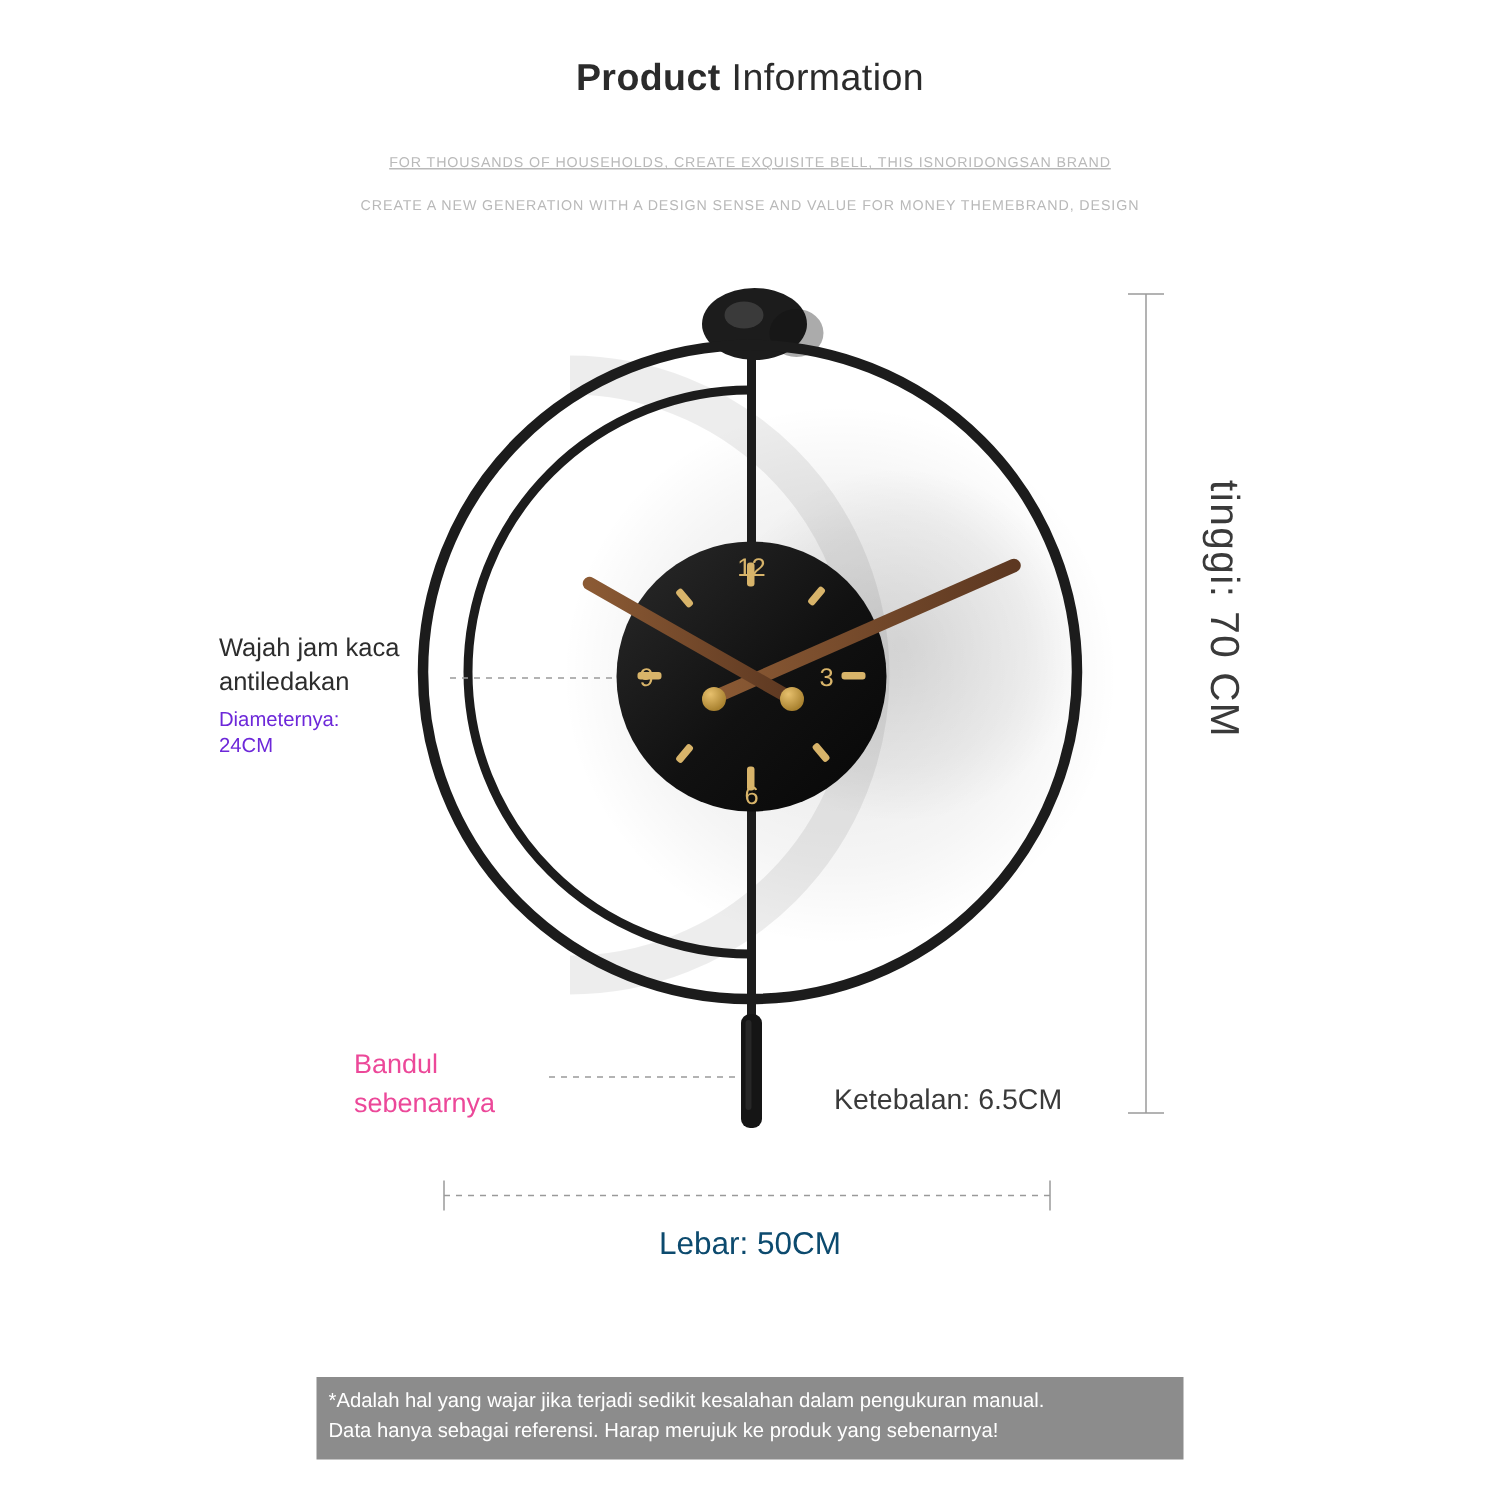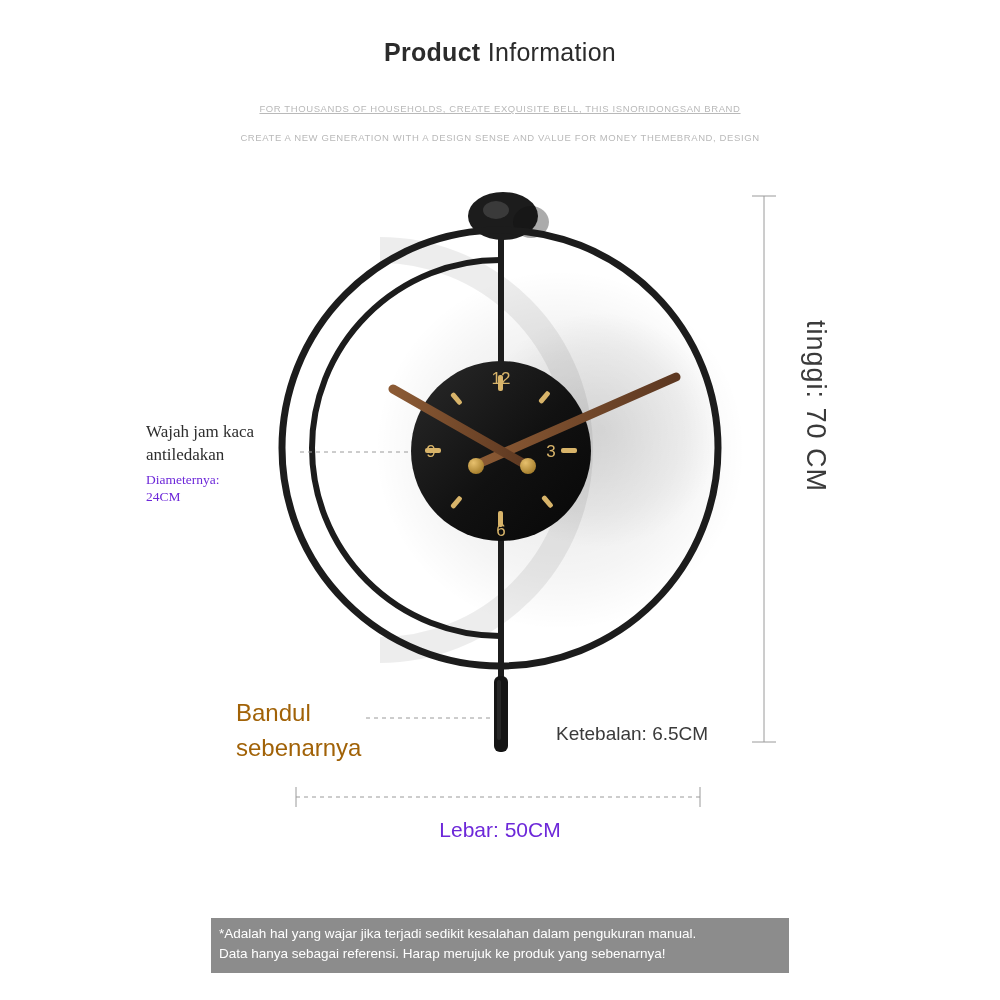--- a/index.html
+++ b/index.html
@@ -68,54 +68,53 @@
     line-height: 1.05;
     white-space: nowrap;
   }
   .dim-width {
     position: absolute;
     left: 300px;
     top: 818px;
     width: 400px;
     text-align: center;
     font-size: 21px;
-    color: #6d28d9;
+    color: #0c4a6e;
   }
   .dim-thickness {
     position: absolute;
     left: 556px;
     top: 723px;
     font-size: 19px;
     color: #3a3a3a;
   }
 
   
   .callout-face {
     position: absolute;
     left: 146px;
     top: 421px;
     width: 180px;
     font-size: 17px;
     color: #2d2d2d;
     line-height: 1.35;
-    font-family: Liberation Serif, serif;
   }
   .callout-face .sub {
     font-size: 13.5px;
     color: #6d28d9;
     line-height: 1.3;
     margin-top: 4px;
   }
   .callout-pendulum {
     position: absolute;
     left: 236px;
     top: 696px;
     width: 170px;
-    font-size: 24px;
-    color: #a16207;
+    font-size: 18px;
+    color: #ec4899;
     line-height: 1.45;
   }
 
   
   .footer {
     position: absolute;
     left: 211px;
     top: 918px;
     width: 578px;
     background: #8c8c8c;

